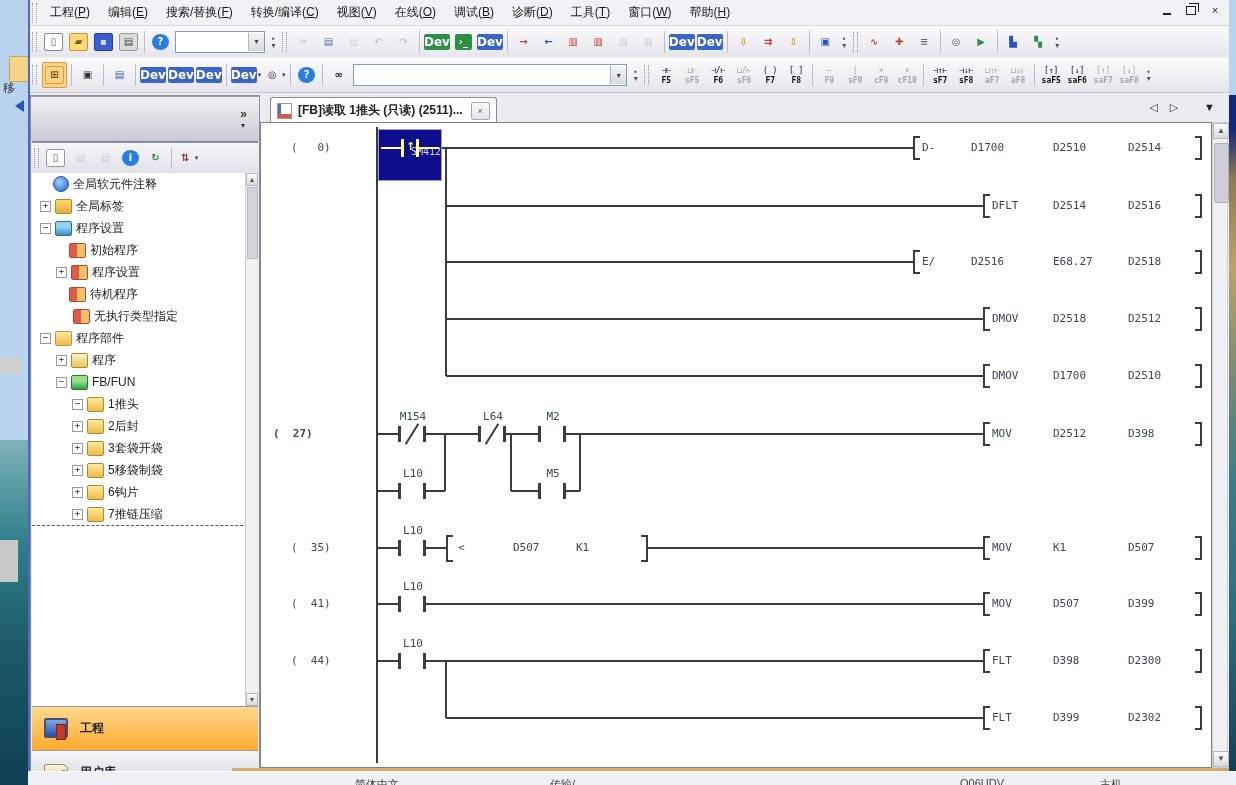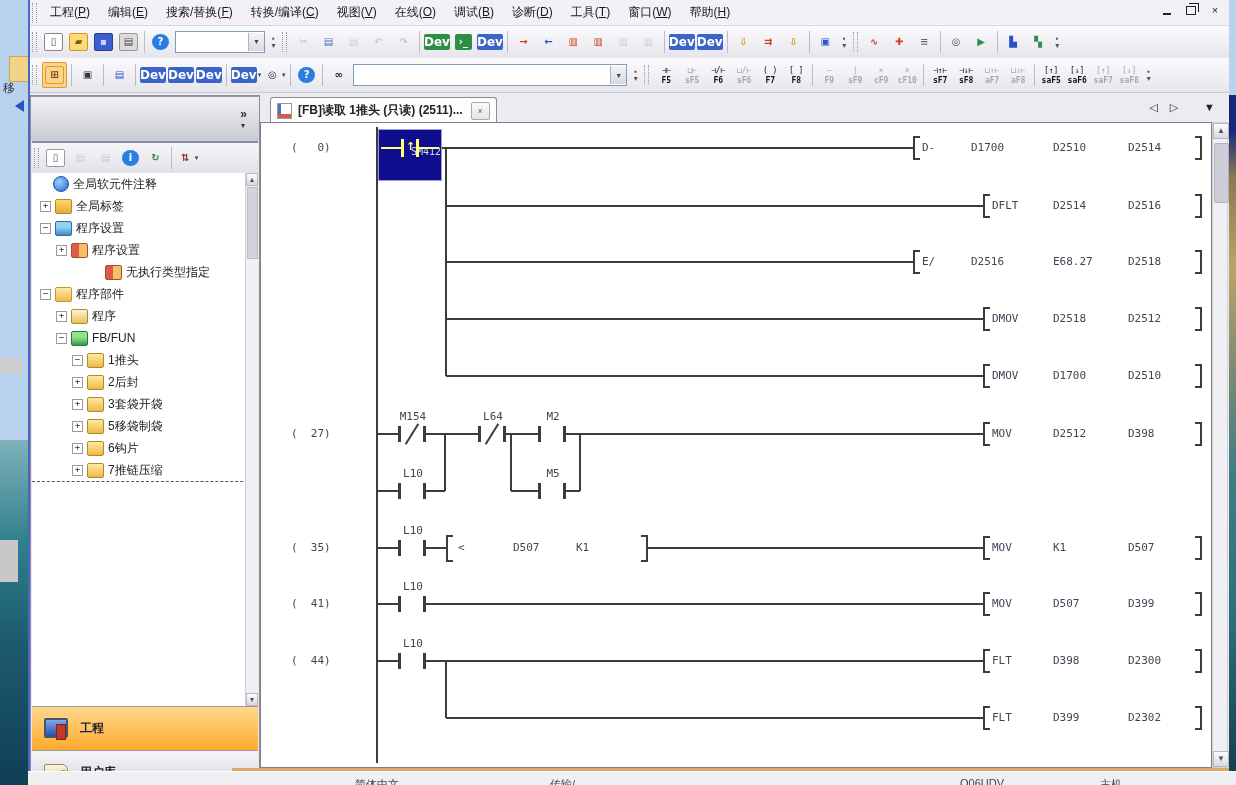--- a/index.html
+++ b/index.html
@@ -468,25 +468,35 @@
             <div class="exp">+</div>
             <div class="ti ti-labels"></div>
             <span class="lab">全局标签</span>
           </div>
           <div class="trow" style="padding-left: 8px;">
             <div class="exp">−</div>
             <div class="ti ti-prgset"></div>
             <span class="lab">程序设置</span>
           </div>
           <div class="trow" style="padding-left: 24px;">
+            <div class="noexp"></div>
+            <div class="ti ti-book"></div>
+            <span class="lab">初始程序</span>
+          </div>
+          <div class="trow" style="padding-left: 24px;">
             <div class="exp">+</div>
             <div class="ti ti-book"></div>
             <span class="lab">程序设置</span>
           </div>
-          <div class="trow" style="padding-left: 28px; margin-left: 32px;">
+          <div class="trow" style="padding-left: 24px;">
+            <div class="noexp"></div>
+            <div class="ti ti-book"></div>
+            <span class="lab">待机程序</span>
+          </div>
+          <div class="trow" style="padding-left: 28px;">
             <div class="noexp"></div>
             <div class="ti ti-book"></div>
             <span class="lab">无执行类型指定</span>
           </div>
           <div class="trow" style="padding-left: 8px;">
             <div class="exp">−</div>
             <div class="ti ti-parts"></div>
             <span class="lab">程序部件</span>
           </div>
           <div class="trow" style="padding-left: 24px;">
@@ -608,21 +618,21 @@
         <div class="brkL" style="left: 722px; top: 184px;"></div>
         <div class="llbl" style="left: 731px; top: 189px;">DMOV</div>
         <div class="llbl" style="left: 792px; top: 189px;">D2518</div>
         <div class="llbl" style="left: 867px; top: 189px;">D2512</div>
         <div class="brkR" style="left: 934px; top: 184px;"></div>
         <div class="brkL" style="left: 722px; top: 241px;"></div>
         <div class="llbl" style="left: 731px; top: 246px;">DMOV</div>
         <div class="llbl" style="left: 792px; top: 246px;">D1700</div>
         <div class="llbl" style="left: 867px; top: 246px;">D2510</div>
         <div class="brkR" style="left: 934px; top: 241px;"></div>
-        <div class="lstep" style="left: 30px; top: 304px;">(  27)</div>
+        <div class="lstep" style="left: 12px; top: 304px; font-weight: bold;">(  27)</div>
         <div class="lw" style="left: 116px; top: 310px; width: 21px; height: 2px;"></div>
         <div class="lw" style="left: 165px; top: 310px; width: 52px; height: 2px;"></div>
         <div class="lw" style="left: 245px; top: 310px; width: 32px; height: 2px;"></div>
         <div class="lw" style="left: 305px; top: 310px; width: 417px; height: 2px;"></div>
         <div class="lw" style="left: 116px; top: 367px; width: 21px; height: 2px;"></div>
         <div class="lw" style="left: 165px; top: 367px; width: 19px; height: 2px;"></div>
         <div class="lw" style="left: 183px; top: 311px; width: 2px; height: 57px;"></div>
         <div class="lw" style="left: 249px; top: 311px; width: 2px; height: 57px;"></div>
         <div class="lw" style="left: 250px; top: 367px; width: 27px; height: 2px;"></div>
         <div class="lw" style="left: 305px; top: 367px; width: 14px; height: 2px;"></div>

